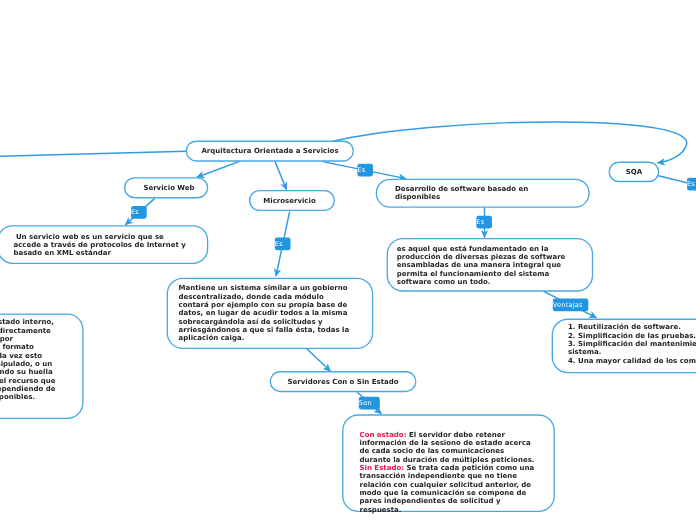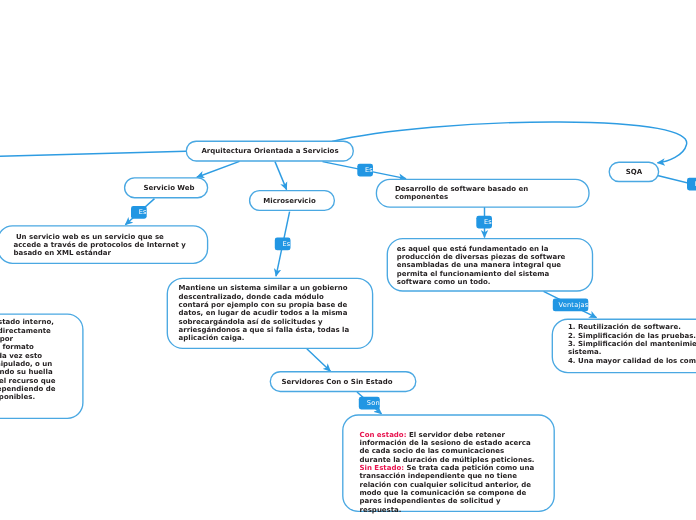--- a/index.html
+++ b/index.html
@@ -8,21 +8,21 @@
        -webkit-font-smoothing:antialiased;text-rendering:geometricPrecision;}
   #stage{position:relative;width:696px;height:520px;overflow:hidden;background:#fff;}
   #edges{position:absolute;left:0;top:0;width:696px;height:520px;pointer-events:none;}
   .node{position:absolute;box-sizing:border-box;background:transparent;display:flex;align-items:center;
         justify-content:center;color:#231f20;font-weight:bold;
         font-size:7px;letter-spacing:0px;white-space:nowrap;text-align:right;}
   .tbox{position:absolute;box-sizing:border-box;background:transparent;color:#231f20;font-weight:bold;
         font-size:7px;line-height:8.35px;}
   .badge{position:absolute;background:transparent;color:#ffffff;font-size:6.6px;
          font-weight:normal;border-radius:2.5px;display:flex;align-items:center;
-         justify-content:flex-end;letter-spacing:0.2px;}
+         justify-content:flex-start;letter-spacing:0.2px;}
   .hl{color:#e8134f;}
 </style>
 </head>
 <body>
 
 <div id="stage">
 
 <svg id="edges" viewBox="0 0 696 520" xmlns="http://www.w3.org/2000/svg" shape-rendering="geometricPrecision">
   <defs>
     <marker id="ah" viewBox="0 0 10 10" refX="9.2" refY="5" markerWidth="5.6" markerHeight="5.6" orient="auto-start-reverse">
@@ -80,26 +80,26 @@
 </div>
 
 <div class="node" style="left:249px;top:190.5px;width:81px;height:20px;">
   <span>Microservicio</span>
 </div>
 
 <div class="node" style="left:609.2px;top:162.2px;width:49.4px;height:19.3px;">
   <span>SQA</span>
 </div>
 
-<div class="node" style="left:264px;top:371.6px;width:146px;height:20px;">
+<div class="node" style="left:270px;top:371.6px;width:146px;height:20px;">
   <span>Servidores Con o Sin Estado</span>
 </div>
 
 <div class="tbox" style="left:376px;top:179px;width:214px;height:29px;padding:6px 20px 0 19px;">
-  <span>Desarrollo de software basado en componentes</span>
+  <span>Desarrollo de software basado en disponibles</span>
 </div>
 
 <div class="tbox" style="left:-2px;top:225px;width:210px;height:39px;padding:7.5px 16px 0 15.5px;">
   <span>&nbsp;Un servicio web es un servicio que se accede a través de protocolos de Internet y basado en XML estándar</span>
 </div>
 
 <div class="tbox" style="left:-97.5px;top:314.1px;width:180.4px;height:104.2px;padding:4.2px 26.9px 0 0;">
   <span>El cliente no conoce el estado interno, al recurso no se accede directamente sino que debemos pedir por adelantado su estado en formato HTML, XML o JSON. Y cada vez esto ocurre el recurso es manipulado, o un elemento es creado dejando su huella en una representación del recurso que puede ser visible o no dependiendo de las representaciones disponibles.</span>
 </div>
 

